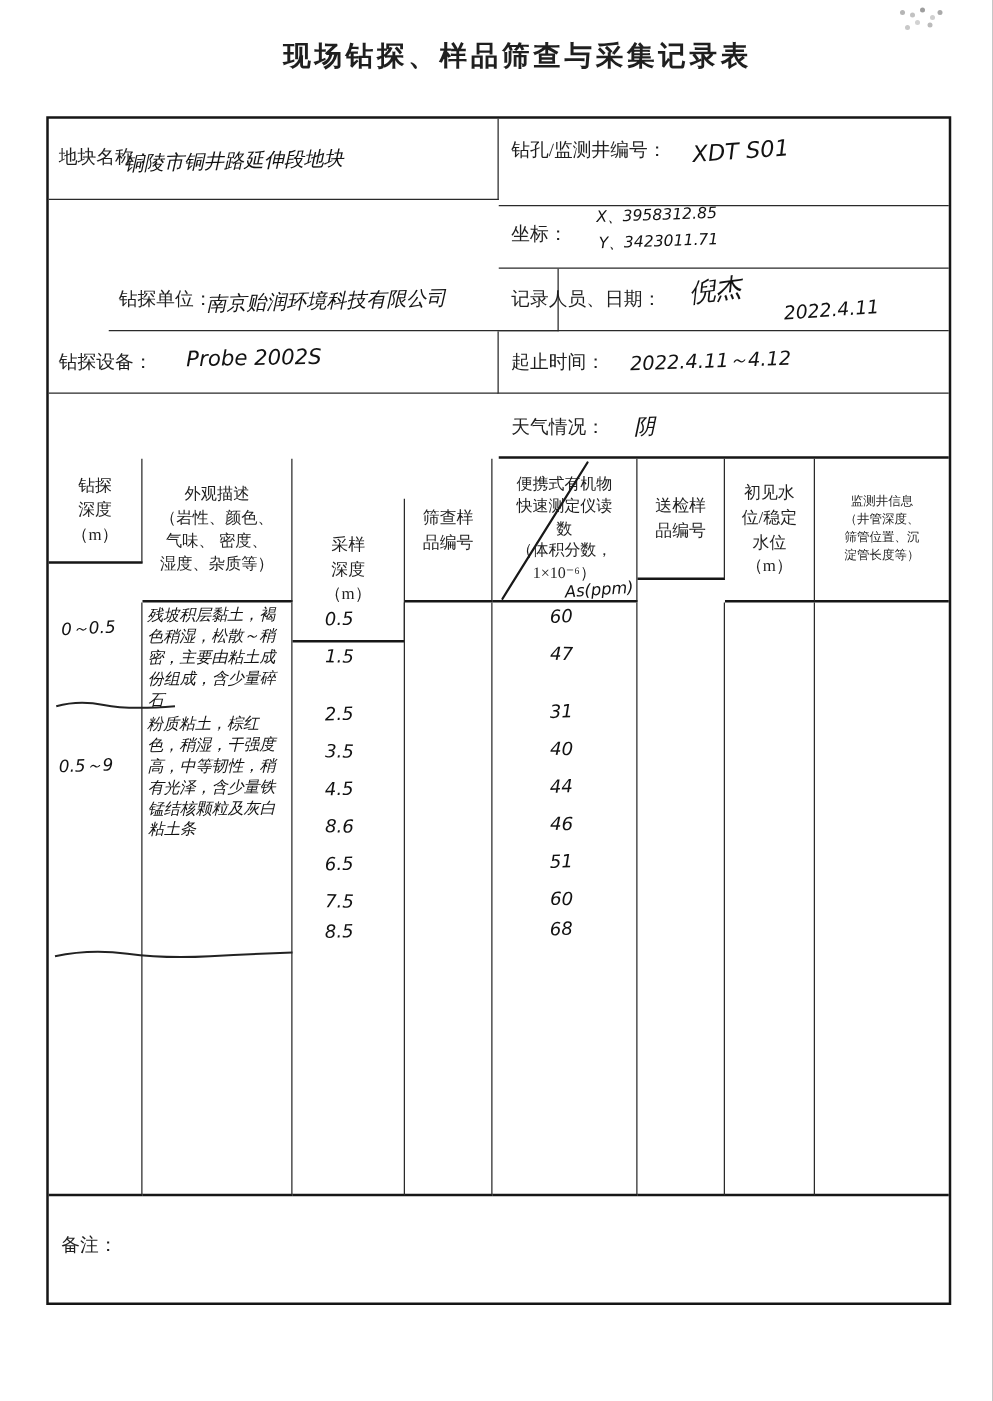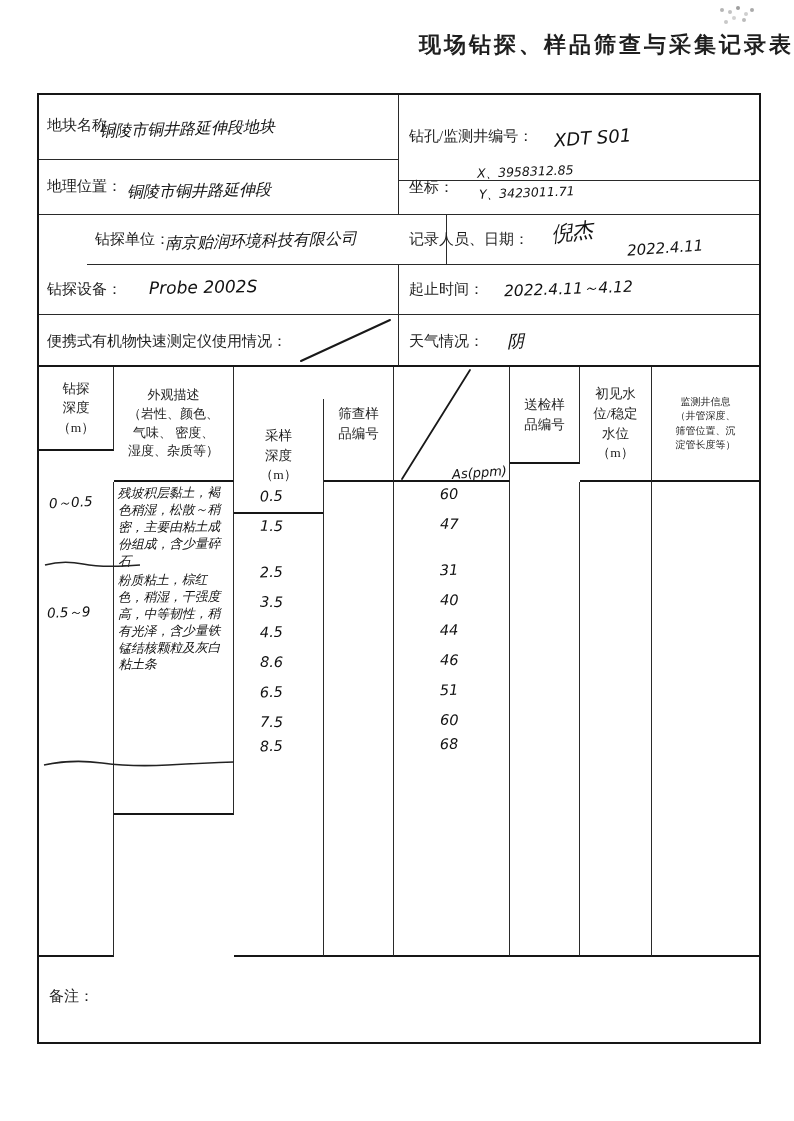--- a/index.html
+++ b/index.html
@@ -1,18 +1,18 @@
 <!DOCTYPE html>
 <html><head>
 <meta charset="utf-8">
 <style>
   html,body{margin:0;padding:0;background:#9a9a9a;}
   .page{position:relative;width:794px;height:1121px;background:#ffffff;overflow:hidden;
         font-family:"Liberation Serif","DejaVu Serif",serif;color:#1f1f1f;}
-  .title{position:absolute;top:30px;left:0;right:0;text-align:right;font-size:22px;
+  .title{position:absolute;top:30px;left:0;right:0;text-align:center;font-size:22px;
          font-weight:bold;letter-spacing:3px;margin:0;padding-left:34px;}
   
   .sheet{position:absolute;left:37px;top:93px;width:720px;height:947px;
          border:2px solid #161616;box-sizing:content-box;}
   .cell{position:absolute;border-right:1px solid #2a2a2a;border-bottom:1px solid #2a2a2a;
         box-sizing:border-box;overflow:visible;}
   .cell.no-r{border-right:none;}
   .cell.thick-b{border-bottom:2px solid #161616;}
   .lbl{position:absolute;font-size:15px;color:#1f1f1f;white-space:nowrap;}
   .hw{position:absolute;font-family:"DejaVu Sans",sans-serif;font-style:italic;
@@ -43,29 +43,25 @@
   <div class="noise"></div>
 
   <h1 class="title">现场钻探、样品筛查与采集记录表</h1>
 
   <div class="sheet">
 
     <div class="cell" style="left:0;top:0;width:360px;height:65px;">
       <span class="lbl" style="left:8px;top:21px;">地块名称：</span>
       <span class="hw" style="left:60px;top:24px;font-size:16px;transform:rotate(-1.5deg);">铜陵市铜井路延伸段地块</span>
     </div>
-    <div class="cell no-r" style="left:360px;top:16px;width:360px;height:70px;">
+    <div class="cell no-r" style="left:360px;top:0;width:360px;height:70px;">
       <span class="lbl" style="left:10px;top:16px;">钻孔/监测井编号：</span>
       <span class="hw" style="left:155px;top:16px;font-size:18px;transform:rotate(-4deg);">XDT S01</span>
     </div>
 
-    <div class="cell" style="left:0;top:65px;width:360px;height:55px;">
-      <span class="lbl" style="left:8px;top:17px;">地理位置：</span>
-      <span class="hw" style="left:88px;top:21px;font-size:16px;transform:rotate(-1deg);">铜陵市铜井路延伸段</span>
-    </div>
     <div class="cell no-r" style="left:360px;top:65px;width:360px;height:55px;">
       <span class="lbl" style="left:10px;top:18px;">坐标：</span>
       <span class="hw" style="left:78px;top:4px;font-size:12.5px;transform:rotate(-2deg);">X、3958312.85</span>
       <span class="hw" style="left:80px;top:25px;font-size:12.5px;transform:rotate(-2deg);">Y、3423011.71</span>
     </div>
 
     <div class="cell" style="left:0;top:120px;width:360px;height:50px;margin-left:48px;">
       <span class="lbl" style="left:8px;top:15px;">钻探单位：</span>
       <span class="hw" style="left:78px;top:16px;font-size:16px;transform:rotate(-1.5deg);">南京贻润环境科技有限公司</span>
     </div>
@@ -77,26 +73,20 @@
 
     <div class="cell" style="left:0;top:170px;width:360px;height:50px;">
       <span class="lbl" style="left:8px;top:15px;">钻探设备：</span>
       <span class="hw" style="left:110px;top:12px;font-size:17px;transform:rotate(-1deg);">Probe 2002S</span>
     </div>
     <div class="cell no-r" style="left:360px;top:170px;width:360px;height:50px;">
       <span class="lbl" style="left:10px;top:15px;">起止时间：</span>
       <span class="hw" style="left:105px;top:14px;font-size:15.5px;transform:rotate(-2deg);">2022.4.11～4.12</span>
     </div>
 
-    <div class="cell thick-b" style="left:0;top:220px;width:360px;height:52px;">
-      <span class="lbl" style="left:8px;top:17px;">便携式有机物快速测定仪使用情况：</span>
-      <svg class="overlay-svg" width="360" height="52" viewBox="0 0 360 52">
-        <path d="M262,46 L351,5" stroke="#191919" stroke-width="2" fill="none" stroke-linecap="round"></path>
-      </svg>
-    </div>
     <div class="cell no-r thick-b" style="left:360px;top:220px;width:360px;height:52px;">
       <span class="lbl" style="left:10px;top:17px;">天气情况：</span>
       <span class="hw" style="left:108px;top:15px;font-size:17px;transform:rotate(-2deg);">阴</span>
     </div>
 
     <div class="cell thick-b hdr" style="left:0;top:272px;width:75px;height:84px;">
       <div class="hdr-inner">钻探
 深度
 （m）</div>
     </div>
@@ -109,20 +99,25 @@
     <div class="cell thick-b hdr" style="left:195px;top:272px;width:90px;height:115px;margin-top:32px;">
       <div class="hdr-inner">采样
 深度
 （m）</div>
     </div>
     <div class="cell thick-b hdr" style="left:285px;top:272px;width:70px;height:115px;">
       <div class="hdr-inner">筛查样
 品编号</div>
     </div>
     <div class="cell thick-b hdr" style="left:355px;top:272px;width:116px;height:115px;font-size:12.8px;line-height:1.4;">
+      <div class="hdr-inner">便携式有机物
+快速测定仪读
+数
+（体积分数，
+1×10⁻⁶）</div>
       <svg class="overlay-svg" width="116" height="115" viewBox="0 0 116 115">
         <path d="M8,112 L76,3" stroke="#191919" stroke-width="1.8" fill="none" stroke-linecap="round"></path>
       </svg>
       <span class="hw" style="right:2px;bottom:-2px;left:auto;top:auto;font-size:13px;transform:rotate(-4deg);">As(ppm)</span>
     </div>
     <div class="cell thick-b hdr" style="left:471px;top:272px;width:70px;height:97px;">
       <div class="hdr-inner">送检样
 品编号</div>
     </div>
     <div class="cell thick-b hdr" style="left:541px;top:272px;width:72px;height:115px;align-items:center;">
@@ -135,21 +130,21 @@
       <div class="hdr-inner">监测井信息
 （井管深度、
 筛管位置、沉
 淀管长度等）</div>
     </div>
 
     <div class="cell thick-b" style="left:0;top:387px;width:75px;height:475px;">
       <span class="hw" style="left:10px;top:12px;font-size:13.5px;transform:rotate(-3deg);">0～0.5</span>
       <span class="hw" style="left:8px;top:122px;font-size:13.5px;transform:rotate(-2deg);">0.5～9</span>
     </div>
-    <div class="cell thick-b" style="left:75px;top:387px;width:120px;height:333px;">
+    <div class="cell thick-b" style="left:75px;top:387px;width:120px;height:475px;">
       <div class="hw wrap" style="left:4px;top:3px;width:112px;font-size:12.8px;line-height:1.32;transform:rotate(-0.5deg);">残坡积层黏土，褐色稍湿，松散～稍密，主要由粘土成份组成，含少量碎石</div>
       <div class="hw wrap" style="left:4px;top:90px;width:112px;font-size:12.8px;line-height:1.32;transform:rotate(-0.5deg);">粉质粘土，棕红色，稍湿，干强度高，中等韧性，稍有光泽，含少量铁锰结核颗粒及灰白粘土条</div>
     </div>
     <div class="cell thick-b" style="left:195px;top:387px;width:90px;height:475px;">
       <div class="list-col" style="left:26px;top:6px;">
           <div class="li">0.5</div>
           <div class="li">1.5</div>
           <div class="li">2.5</div>
           <div class="li">3.5</div>
           <div class="li">4.5</div>

